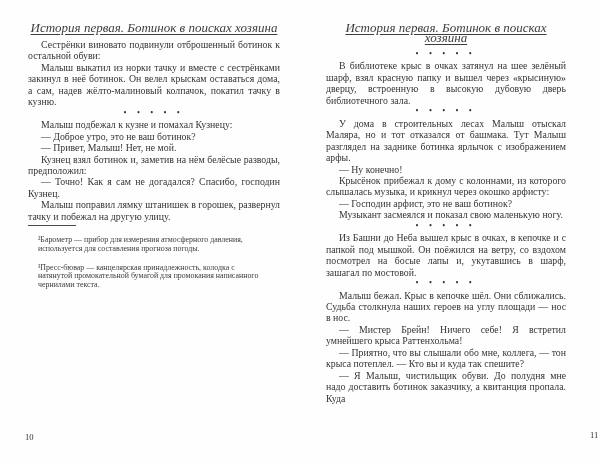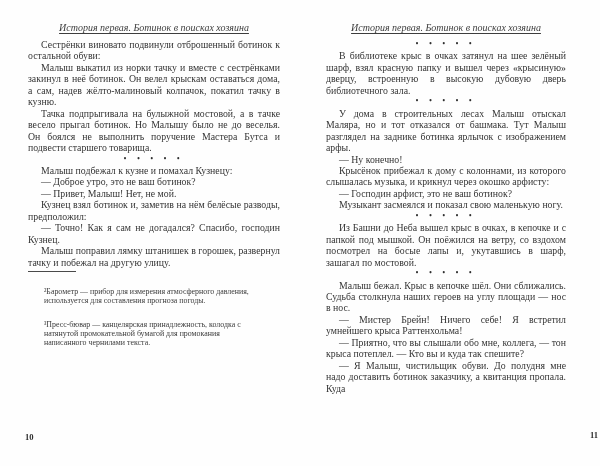--- a/index.html
+++ b/index.html
@@ -20,21 +20,21 @@
     position: absolute;
     top: 0;
   }
   .page-left  { left: 28px;  width: 252px; }
   .page-right { left: 326px; width: 240px; }
 
   .running-head {
     margin-top: 23px;
     text-align: center;
     font-style: italic;
-    font-size: 10px;
+    font-size: 13px;
     line-height: 10px;
     color: #3d3d3d;
   }
   .running-head .head-text {
     text-decoration: underline;
     text-underline-offset: 2px;
   }
 
   .body {
     margin-top: 6px;
@@ -63,44 +63,43 @@
     line-height: 8.7px;
     text-align: left;
     color: #3a3a3a;
   }
   .fn-rule {
     width: 48px;
     height: 0;
     border-top: 1px solid #4a4a4a;
     margin: 0 0 3px 0;
   }
-  .footnote { margin: 16px; }
+  .footnote { margin: 10px; }
 
   .pagenum {
     position: absolute;
     font-size: 8.6px;
-    font-weight: bold;
+    font-weight: normal;
     color: #2f2f2f;
   }
   .pagenum-left  { left: 25px;  top: 432px; }
   .pagenum-right { left: 590px; top: 430px; }
 </style>
 </head>
 <body>
 
 <div class="spread">
 
   <section class="page page-left">
     <div class="running-head">
       <span class="head-text">История первая. Ботинок в поисках хозяина</span>
     </div>
     <div class="body">
         <p class="para">Сестрёнки виновато подвинули отброшенный ботинок к остальной обуви:</p>
         <p class="para">Малыш выкатил из норки тачку и вместе с сестрёнками закинул в неё ботинок. Он велел крыскам оставаться дома, а сам, надев жёлто-малиновый колпачок, покатил тачку в кузню.</p>
-        <p class="para">Тачка подпрыгивала на булыжной мостовой, а в тачке весело прыгал ботинок. Но Малышу было не до веселья. Он боялся не выполнить поручение Мастера Бутса и подвести старшего товарища.</p>
         <div class="sep">• • • • •</div>
         <p class="para">Малыш подбежал к кузне и помахал Кузнецу:</p>
         <p class="para">— Доброе утро, это не ваш ботинок?</p>
         <p class="para">— Привет, Малыш! Нет, не мой.</p>
         <p class="para">Кузнец взял ботинок и, заметив на нём белёсые разводы, предположил:</p>
         <p class="para">— Точно! Как я сам не догадался? Спасибо, господин Кузнец.</p>
         <p class="para">Малыш поправил лямку штанишек в горошек, развернул тачку и побежал на другую улицу.</p>
       </div>
     <div class="footnotes">
       <div class="fn-rule"></div>

